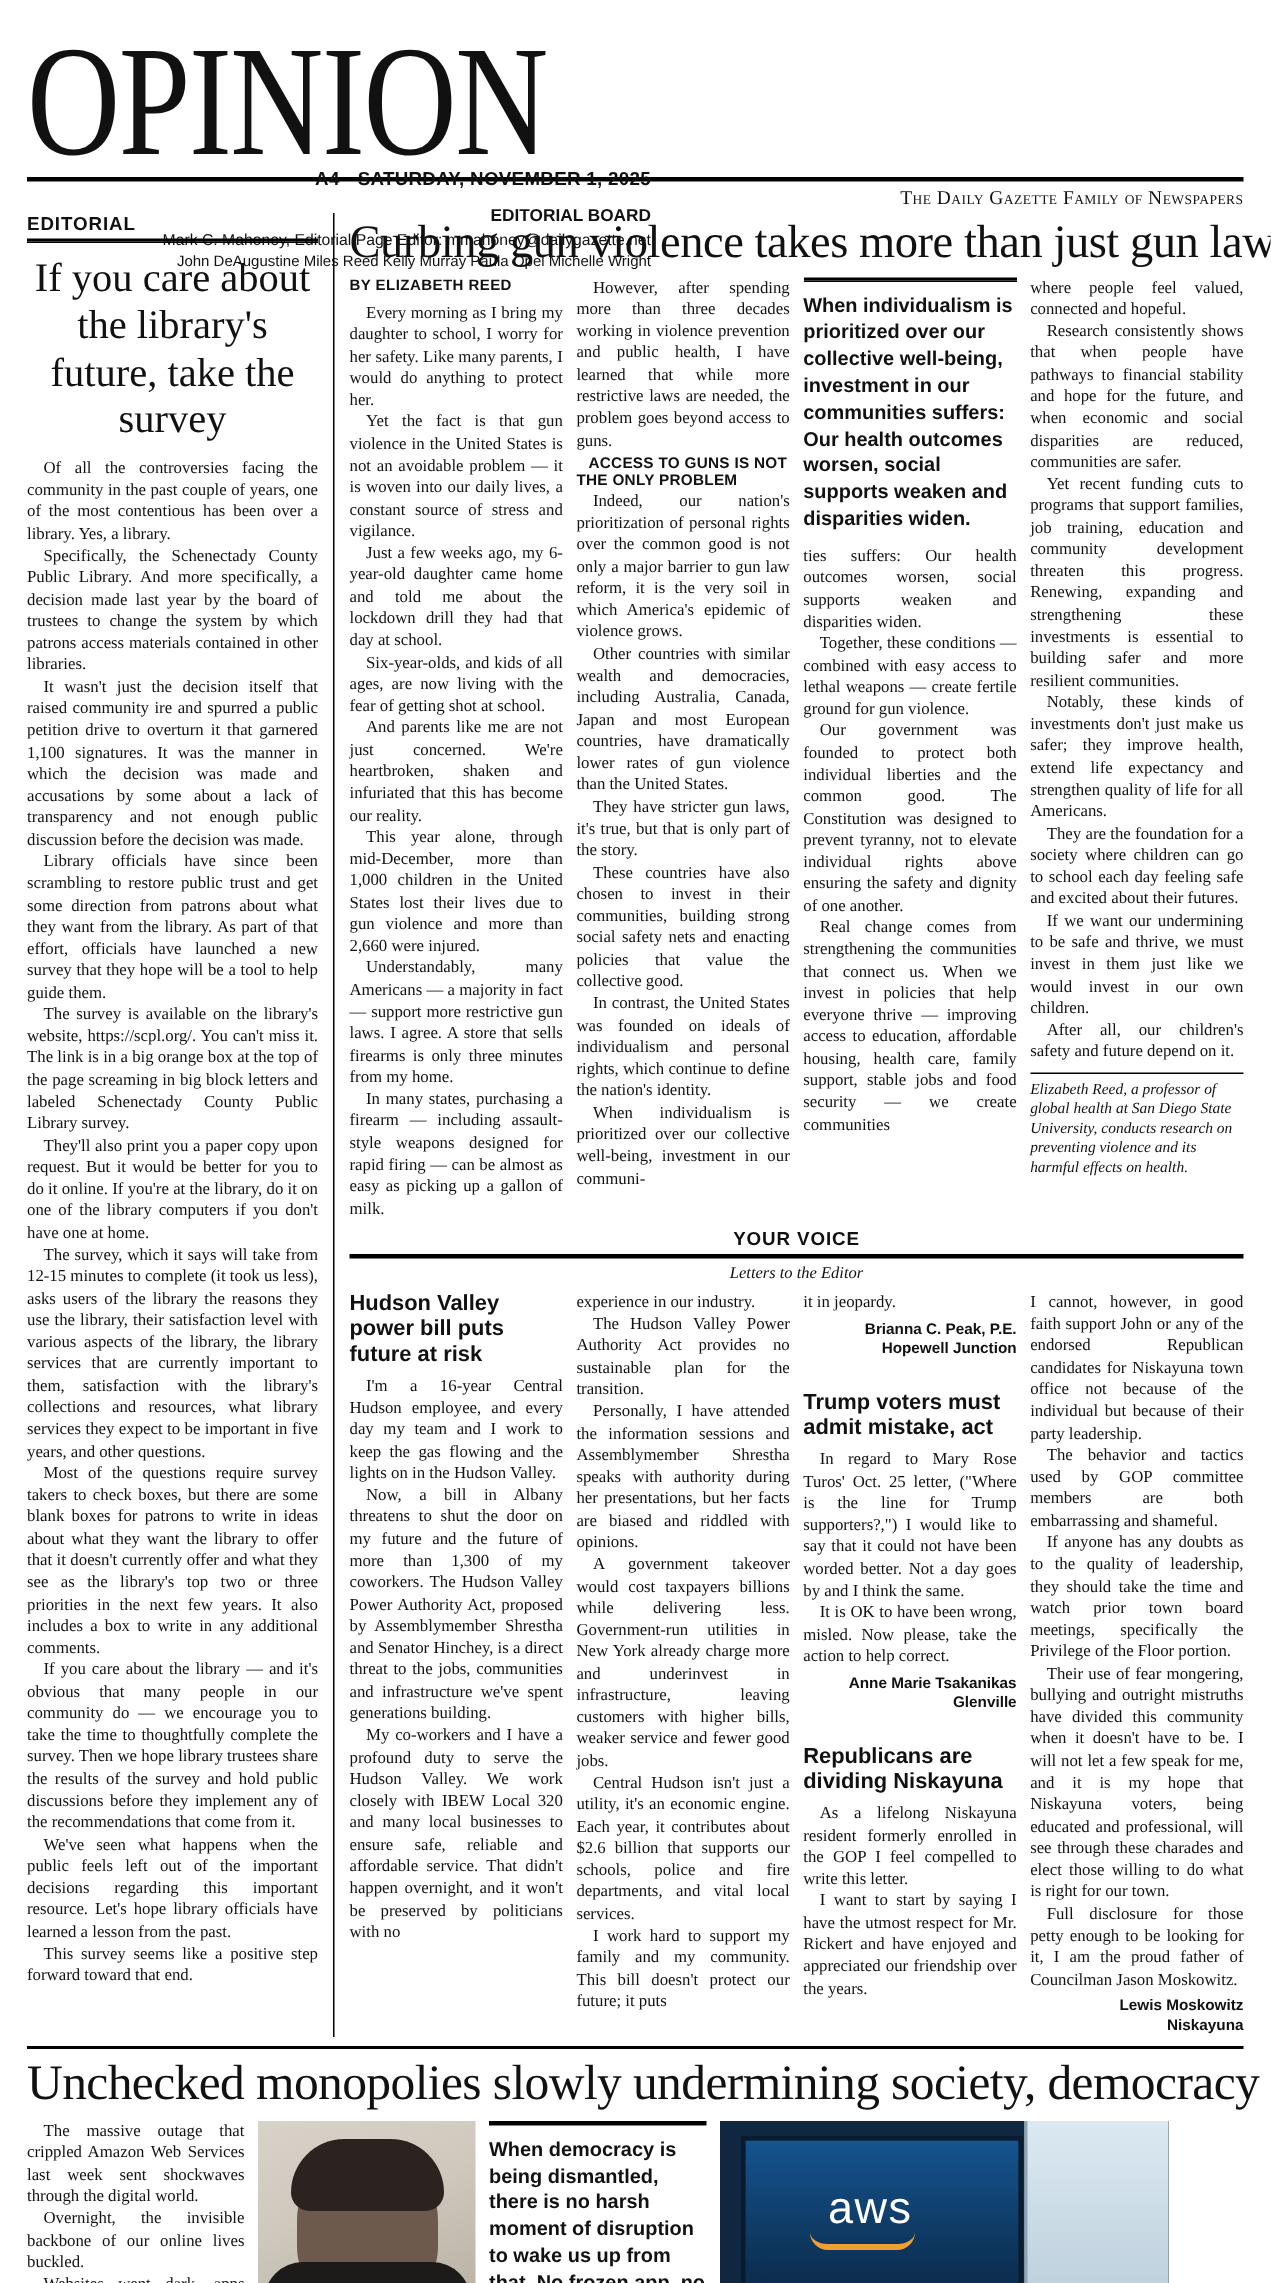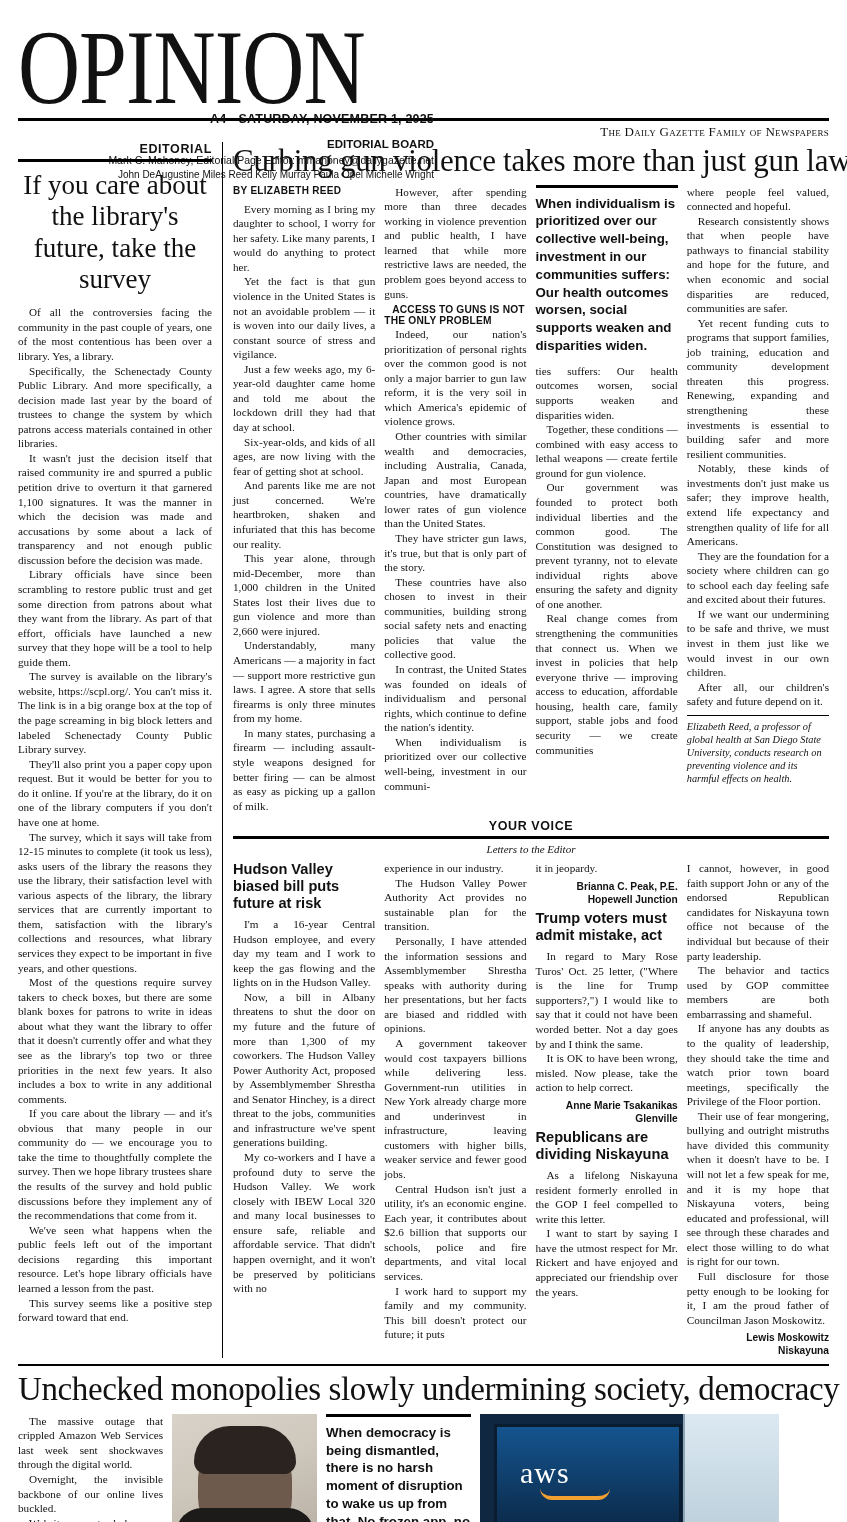--- a/index.html
+++ b/index.html
@@ -36,21 +36,21 @@
   .mast-rule { border-top:2px solid #000; border-bottom:1px solid #000; height:3px; margin-top:4px; }
   .family-line { text-align:right; font-family:"Liberation Serif", serif; font-variant:small-caps; font-size:13px; margin-top:3px; letter-spacing:.3px;}
 
   
   .top-section { display:flex; margin-top:2px; }
   .edit-col { width:205px; padding-right:10px; border-right:1px solid #000; }
   .main-col { width:606px; padding-left:10px; }
 
   .kicker {
     font-family:"Liberation Sans", sans-serif;
-    font-weight:bold; font-size:12.5px; text-align:right; letter-spacing:.6px;
+    font-weight:bold; font-size:12.5px; text-align:left; letter-spacing:.6px;
     padding-bottom:3px;
   }
   .kicker-rule { border-top:2px solid #000; border-bottom:1px solid #000; height:3px; margin-bottom:8px; }
 
   .edit-head {
     font-family:"Liberation Serif", serif;
     font-size:27px; line-height:1.16; text-align:center; font-weight:400;
     margin: 2px 0 10px 0;
   }
   .body-text { font-size:11.2px; line-height:1.30; text-align:justify; }
@@ -85,21 +85,21 @@
   .voice-head {
     font-family:"Liberation Sans", sans-serif; font-weight:bold; font-size:12.5px;
     text-align:center; letter-spacing:.6px; padding-bottom:3px;
   }
   .voice-rule { border-top:2px solid #000; border-bottom:1px solid #000; height:3px; }
   .voice-sub { text-align:center; font-style:italic; font-size:11px; margin:4px 0 6px 0; }
   .letter-title {
     font-family:"Liberation Sans", sans-serif; font-weight:bold; font-size:14.6px;
     line-height:1.16; margin:0 0 5px 0;
   }
-  .letter-title.sp { margin-top:4px; }
+  .letter-title.sp { margin-top:21px; }
   .sig { text-align:right; font-family:"Liberation Sans", sans-serif; font-weight:bold; font-size:10.2px; line-height:1.3; margin-top:4px;}
 
   
   .bottom-rule { border-top:2px solid #000; margin:6px 0 0 0; }
   .bottom-headline {
     font-size:33px; line-height:1.03; font-weight:400; letter-spacing:-.4px;
     margin:6px 0 8px 0; white-space:nowrap;
   }
   .bottom-grid { display:flex; gap:9px; }
   .bcol { width:145px; }
@@ -107,21 +107,21 @@
     width:145px; height:120px; background:linear-gradient(160deg,#d8d2c9 0%,#cfc8bd 45%,#b9b1a4 100%);
     position:relative; overflow:hidden; border:0;
   }
   .mug-face { position:absolute; left:26px; top:20px; width:94px; height:104px; background:#6d5a4d; border-radius:46px 46px 40px 40px; }
   .mug-hair { position:absolute; left:22px; top:12px; width:102px; height:48px; background:#2b2320; border-radius:52px 52px 18px 18px; }
   .mug-shirt { position:absolute; left:4px; bottom:0; width:138px; height:26px; background:#1d1b1a; border-radius:44px 44px 0 0; }
   .photo-aws {
     width:299px; height:200px; background:#0f2740; position:relative; overflow:hidden;
   }
   .aws-screen { position:absolute; left:14px; top:10px; width:188px; height:106px; background:linear-gradient(180deg,#123a63,#0a2votes); background:linear-gradient(180deg,#15548f,#0b2a49); border:3px solid #0a1c30;}
-  .aws-logo { position:absolute; left:40px; top:42px; color:#fff; font-family:Liberation Serif, serif; font-size:30px; letter-spacing:1px;}
+  .aws-logo { position:absolute; left:72px; top:42px; color:#fff; font-family:Liberation Sans, sans-serif; font-size:30px; letter-spacing:1px;}
   .aws-swoosh { position:absolute; left:60px; top:74px; width:70px; height:12px; border-bottom:4px solid #f0a030; border-radius:0 0 40px 40px;}
   .aws-right-panel { position:absolute; right:0; top:0; width:96px; height:130px; background:linear-gradient(180deg,#dce9f2,#b9cdd9);}
   .aws-right-panel:after{content:"";position:absolute;left:0;top:0;width:2px;height:130px;background:#8fa5b3;}
 </style>
 </head>
 <body>
 
 <div class="page">
 
   <div class="masthead">
@@ -168,21 +168,21 @@
         <div class="col">
           <div class="byline">BY ELIZABETH REED</div>
           <div class="body-text">
             <p>Every morning as I bring my daughter to school, I worry for her safety. Like many parents, I would do anything to protect her.</p>
             <p>Yet the fact is that gun violence in the United States is not an avoidable problem — it is woven into our daily lives, a constant source of stress and vigilance.</p>
             <p>Just a few weeks ago, my 6-year-old daughter came home and told me about the lockdown drill they had that day at school.</p>
             <p>Six-year-olds, and kids of all ages, are now living with the fear of getting shot at school.</p>
             <p>And parents like me are not just concerned. We're heartbroken, shaken and infuriated that this has become our reality.</p>
             <p>This year alone, through mid-December, more than 1,000 children in the United States lost their lives due to gun violence and more than 2,660 were injured.</p>
             <p>Understandably, many Americans — a majority in fact — support more restrictive gun laws. I agree. A store that sells firearms is only three minutes from my home.</p>
-            <p>In many states, purchasing a firearm — including assault-style weapons designed for better firing — can be almost as easy as picking up a gallon of milk.</p>
+            <p>In many states, purchasing a firearm — including assault-style weapons designed for rapid firing — can be almost as easy as picking up a gallon of milk.</p>
           </div>
         </div>
 
         <div class="col">
           <div class="body-text">
             <p>However, after spending more than three decades working in violence prevention and public health, I have learned that while more restrictive laws are needed, the problem goes beyond access to guns.</p>
           </div>
           <div class="subhead">ACCESS TO GUNS IS NOT THE ONLY PROBLEM</div>
           <div class="body-text">
             <p>Indeed, our nation's prioritization of personal rights over the common good is not only a major barrier to gun law reform, it is the very soil in which America's epidemic of violence grows.</p>
@@ -221,21 +221,21 @@
       </div>
 
       <div class="voice-section">
         <div class="voice-head">YOUR VOICE</div>
         <div class="voice-rule"></div>
         <div class="voice-sub">Letters to the Editor</div>
 
         <div class="cols4">
 
           <div class="col">
-            <div class="letter-title">Hudson Valley biased bill puts future at risk</div>
+            <div class="letter-title">Hudson Valley power bill puts future at risk</div>
             <div class="body-text">
               <p>I'm a 16-year Central Hudson employee, and every day my team and I work to keep the gas flowing and the lights on in the Hudson Valley.</p>
               <p>Now, a bill in Albany threatens to shut the door on my future and the future of more than 1,300 of my coworkers. The Hudson Valley Power Authority Act, proposed by Assemblymember Shrestha and Senator Hinchey, is a direct threat to the jobs, communities and infrastructure we've spent generations building.</p>
               <p>My co-workers and I have a profound duty to serve the Hudson Valley. We work closely with IBEW Local 320 and many local businesses to ensure safe, reliable and affordable service. That didn't happen overnight, and it won't be preserved by politicians with no</p>
             </div>
           </div>
 
           <div class="col">
             <div class="body-text">
               <p class="noindent">experience in our industry.</p>

